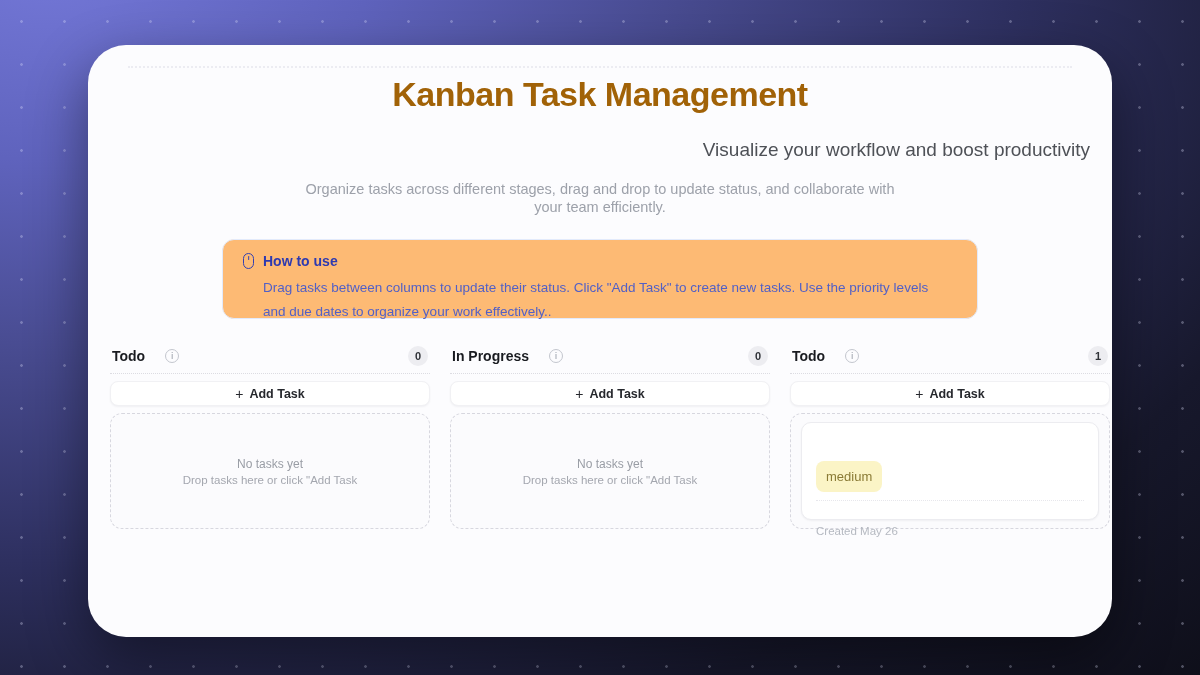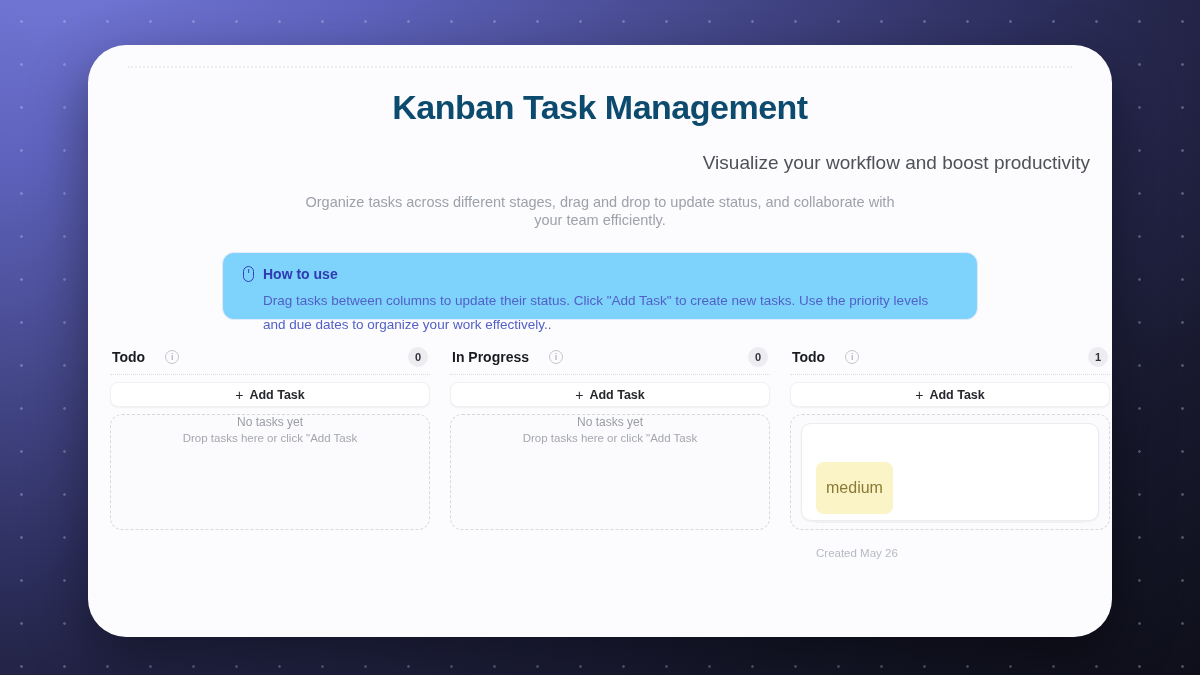--- a/index.html
+++ b/index.html
@@ -18,33 +18,33 @@
     position:absolute; left:88px; top:45px; width:1024px; height:592px;
     background:#fcfcfe; border-radius:38px;
     box-shadow:0 22px 60px rgba(0,0,0,0.45);
     padding:28px 22px 0 22px;
   }
   .card-topline{
     position:absolute; left:40px; right:40px; top:21px;
     border-top:2px dotted #ececf2;
   }
   .page-title{
-    text-align:center; font-size:34px; font-weight:700; color:#0c4a6e;
-    letter-spacing:-0.5px; line-height:40px; margin-top:14px;
+    text-align:center; font-size:34px; font-weight:700; color:#a16207;
+    letter-spacing:-0.5px; line-height:40px; margin-top:1px;
   }
   .page-subtitle{
     text-align:right; font-size:19px; color:#4e5157; margin-top:25px;
   }
   .page-desc{
     text-align:center; font-size:14.5px; color:#9da1aa; line-height:18px;
     max-width:610px; margin:19px auto 0 auto;
   }
   .info-box{
-    width:756px; margin:23px auto 0 auto; height:68px;
-    background:#7dd3fc; border:1px solid #e2eafb; border-radius:12px;
+    width:756px; margin:23px auto 0 auto; height:80px;
+    background:#fdba74; border:1px solid #e2eafb; border-radius:12px;
     padding:13px 32px 0 20px;
   }
   .info-head{ display:flex; align-items:center; gap:9px; }
   .mouse-icon{
     display:inline-block; width:11px; height:16px;
     border:1.7px solid #3340b2; border-radius:6px; position:relative; flex:0 0 auto;
   }
   .mouse-icon::after{
     content:""; position:absolute; top:2px; left:50%; transform:translateX(-50%);
     width:1.7px; height:4px; background:#3340b2; border-radius:1px;
@@ -78,36 +78,36 @@
     width:100%; height:25px; margin-top:7px;
     background:#ffffff; border:1px solid #f1f1f4; border-radius:8px;
     box-shadow:0 1px 2px rgba(20,20,40,0.05);
     font-family:inherit; font-size:12.5px; font-weight:700; color:#26282d; cursor:pointer;
   }
   .plus-glyph{ font-size:14px; font-weight:400; color:#26282d; line-height:1; }
   .dropzone{
     margin-top:7px; height:116px;
     border:1.5px dashed #d7d7df; border-radius:12px;
     background:rgba(251,251,252,0.7);
-    display:flex; justify-content:center;
+    display:flex; align-items:center; justify-content:center;
   }
   .empty{ text-align:center; }
   .empty-title{ font-size:12px; color:#999da5; }
   .empty-hint{ font-size:11.5px; color:#a4a7af; margin-top:3px; }
   .dropzone.has-task{ align-items:stretch; justify-content:stretch; padding:8px 10px; }
   .task-card{
     flex:1; background:#ffffff; border:1px solid #ececf0; border-radius:10px;
     box-shadow:0 1px 2px rgba(20,20,40,0.05);
     padding:12px 14px 8px 14px; position:relative;
   }
   .task-title{ font-size:13px; font-weight:700; color:#17191e; }
   .priority-badge{
     display:inline-block; margin-top:26px;
     background:#fbf4c6; color:#8a7a35; border-radius:8px;
-    font-size:16px; font-weight:400; padding:17px 10px;
+    font-size:13px; font-weight:400; padding:8px 10px;
   }
   .task-divider{ border-top:1px dotted #e7e7ec; margin-top:8px; }
   .task-created{ font-size:11.5px; color:#b5b9c1; margin-top:24px; }
 </style>
 </head>
 <body>
 
 <div class="card">
   <div class="card-topline"></div>
 

